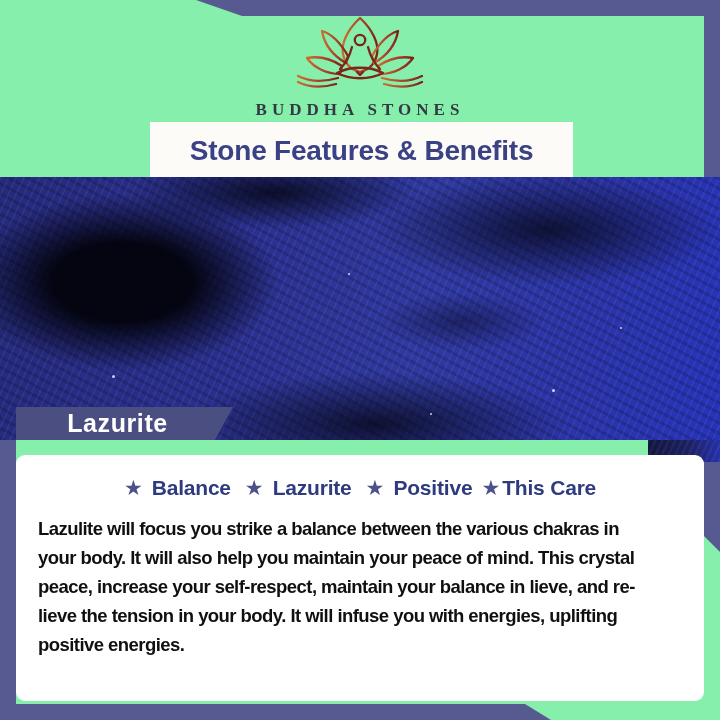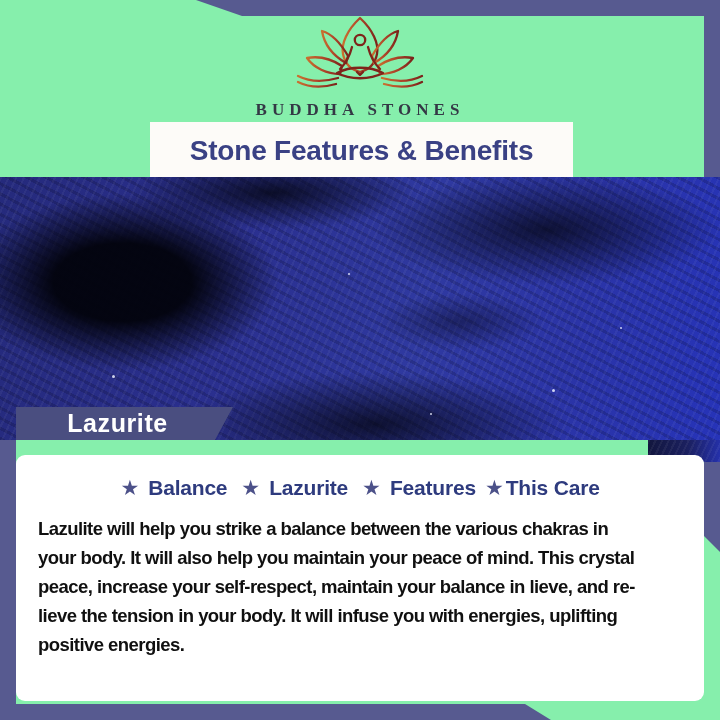--- a/index.html
+++ b/index.html
@@ -128,29 +128,29 @@
       <span class="hl-item">
         <span class="hl-star">★</span>
         <span class="hl-label">Balance</span>
       </span>
       <span class="hl-item">
         <span class="hl-star">★</span>
         <span class="hl-label">Lazurite</span>
       </span>
       <span class="hl-item">
         <span class="hl-star">★</span>
-        <span class="hl-label">Features</span>
+        <span class="hl-label">Positive</span>
       </span>
       <span class="hl-item">
         <span class="hl-star">★</span>
         <span class="hl-label">This Care</span>
       </span>
     </div>
     <div class="body-text">
-      <div class="body-line">Lazulite will help you strike a balance between the various chakras in</div>
+      <div class="body-line">Lazulite will focus you strike a balance between the various chakras in</div>
       <div class="body-line">your body. It will also help you maintain your peace of mind. This crystal</div>
       <div class="body-line">peace, increase your self-respect, maintain your balance in lieve, and re-</div>
       <div class="body-line">lieve the tension in your body. It will infuse you with energies, uplifting</div>
       <div class="body-line">positive energies.</div>
     </div>
   </div>
 
 </div>
 
 </body></html>

